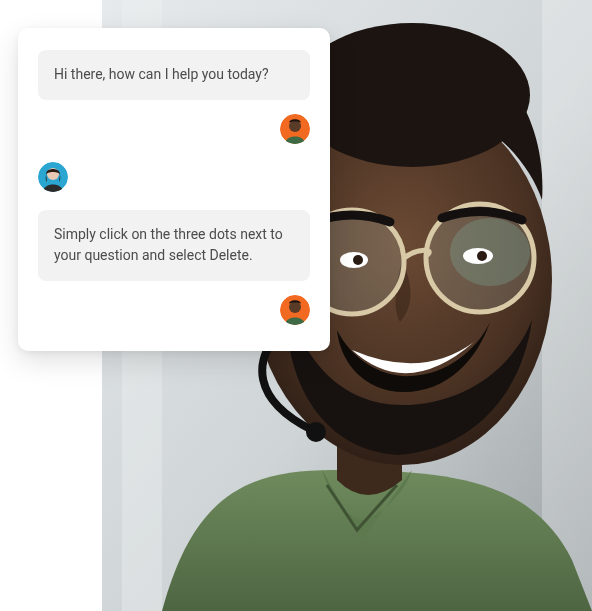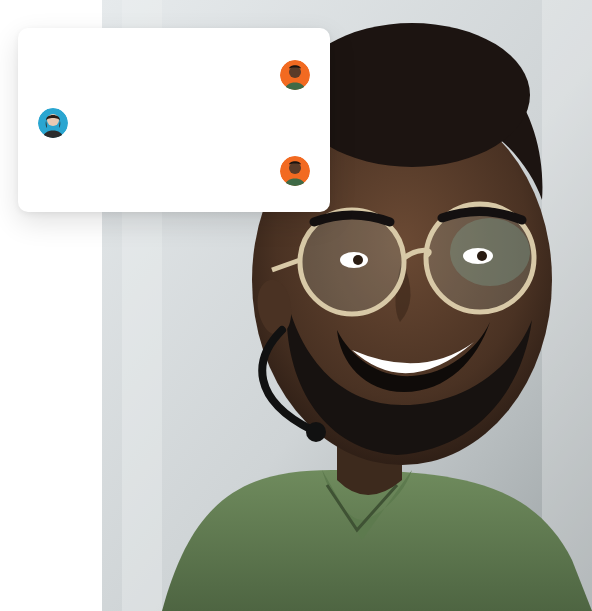--- a/index.html
+++ b/index.html
@@ -126,20 +126,25 @@
     <ellipse cx="376" cy="256" rx="15" ry="8" fill="#fff"></ellipse>
     <circle cx="380" cy="256" r="5" fill="#2a1c12"></circle>
 
     <path d="M180 330 C 150 360 150 400 210 430" stroke="#111" stroke-width="8" fill="none" stroke-linecap="round"></path>
     <circle cx="214" cy="432" r="10" fill="#111"></circle>
   </svg>
 </div>
 
 <div class="chat-card">
 
+  <div class="msg-wrap">
+    <div class="bubble agent">
+      <span>Hi there, how can I help you today?</span>
+    </div>
+  </div>
   <div class="avatar-row right">
     <span class="avatar">
       <svg viewBox="0 0 30 30">
         <circle cx="15" cy="15" r="15" fill="#f26a21"></circle>
         <circle cx="15" cy="12" r="6" fill="#5a3b28"></circle>
         <path d="M5 30 C5 20 25 20 25 30 Z" fill="#3f6a46"></path>
         <path d="M9 9 C9 4 21 4 21 9 C21 7 9 7 9 9 Z" fill="#1b1410"></path>
       </svg>
     </span>
   </div>
@@ -150,20 +155,25 @@
         <circle cx="15" cy="15" r="15" fill="#2aa6d1"></circle>
         <circle cx="15" cy="12" r="6" fill="#e9c9b3"></circle>
         <path d="M5 30 C5 20 25 20 25 30 Z" fill="#2c2c2c"></path>
         <path d="M8 13 C7 5 23 5 22 13 C22 9 8 9 8 13 Z" fill="#2a1d18"></path>
         <path d="M8 13 C7 18 9 20 9 20 L8 12 Z" fill="#2a1d18"></path>
         <path d="M22 13 C23 18 21 20 21 20 L22 12 Z" fill="#2a1d18"></path>
       </svg>
     </span>
   </div>
 
+  <div class="msg-wrap">
+    <div class="bubble agent">
+      <span>Simply click on the three dots next to your question and select Delete.</span>
+    </div>
+  </div>
   <div class="avatar-row right" style="margin-bottom:0">
     <span class="avatar">
       <svg viewBox="0 0 30 30">
         <circle cx="15" cy="15" r="15" fill="#f26a21"></circle>
         <circle cx="15" cy="12" r="6" fill="#5a3b28"></circle>
         <path d="M5 30 C5 20 25 20 25 30 Z" fill="#3f6a46"></path>
         <path d="M9 9 C9 4 21 4 21 9 C21 7 9 7 9 9 Z" fill="#1b1410"></path>
       </svg>
     </span>
   </div>

